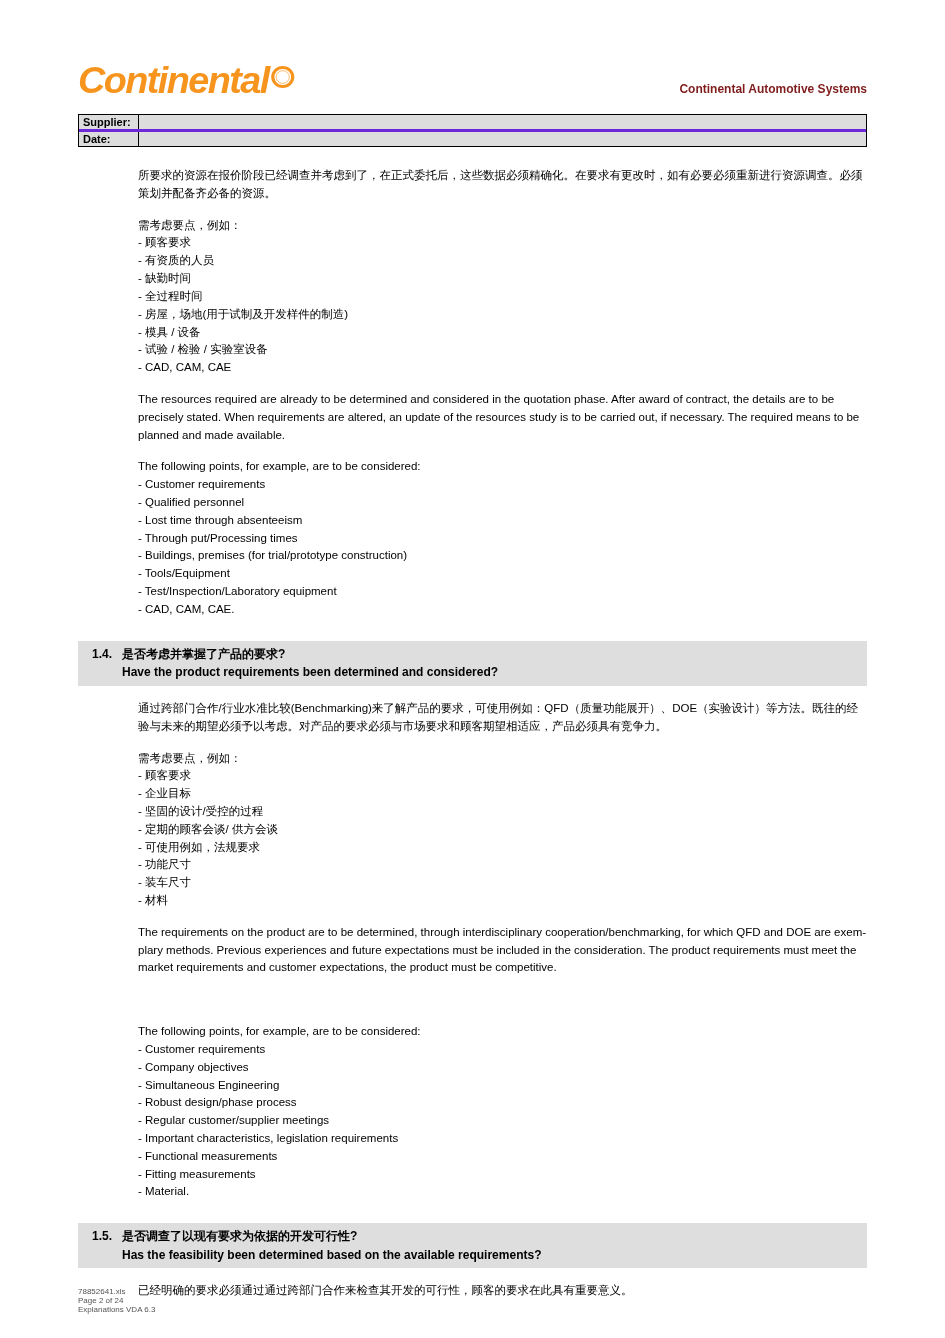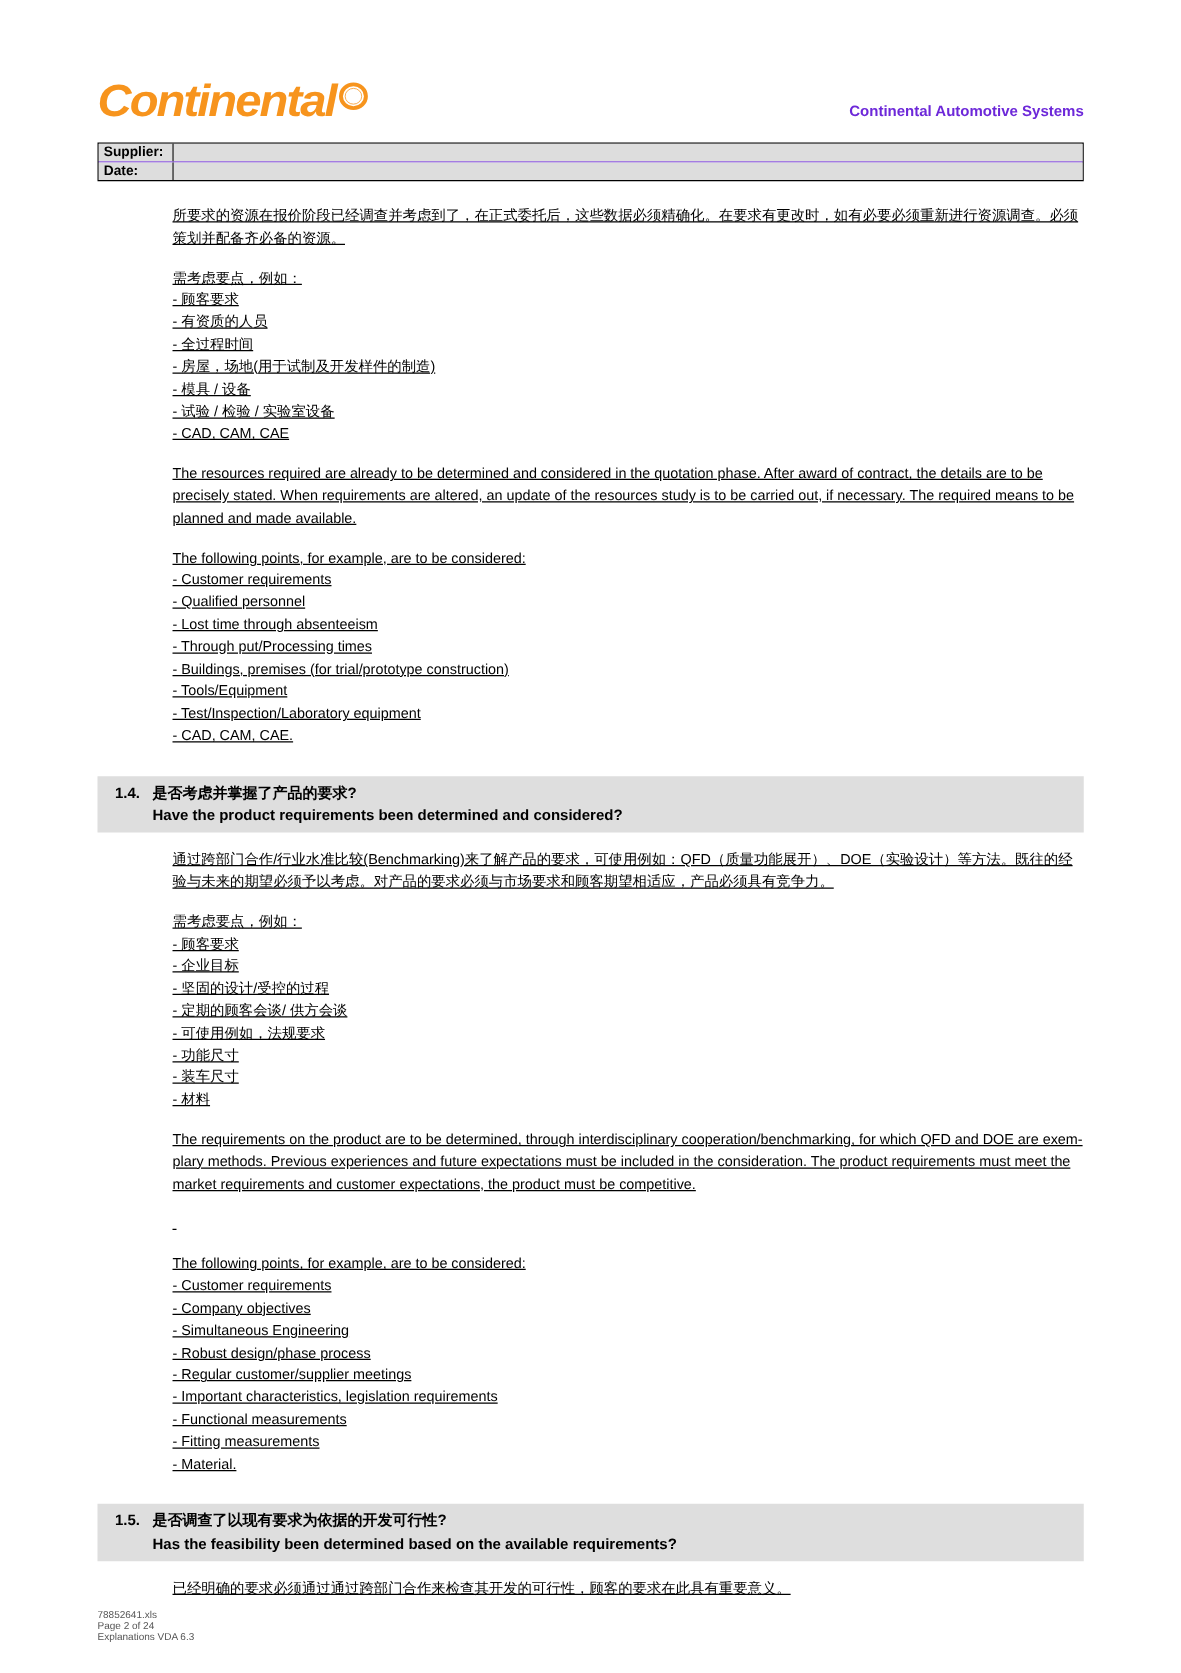--- a/index.html
+++ b/index.html
@@ -44,43 +44,43 @@
   .logo .ring::before {
     content: ""; position: absolute;
     top: -3px; left: -3px; right: -3px; bottom: -3px;
     border: 1px solid #f7941d; border-radius: 50%;
     transform: scale(0.6);
   }
   .brand {
     font-size: 12px;
     font-weight: 900;
     font-family: Arial, sans-serif;
-    color: #6d28d9;
+    color: #7f1d1d;
     padding-bottom: 6px;
   }
   .meta {
     border: 1px solid #000;
     font-size: 11px;
   }
   .meta-row { display: flex; }
-  .meta-row + .meta-row { border-top: 1px solid #6d28d9; }
+  .meta-row + .meta-row { border-top: 3px solid #6d28d9; }
   .meta-label {
     background: #ddd;
     border-right: 1px solid #000;
     width: 60px;
     padding: 1px 4px;
     font-weight: bold;
   }
   .meta-value { flex: 1; padding: 1px 4px; background:#ddd; }
   .content {
     padding: 20px 0 0 60px;
     font-size: 11.5px;
     line-height: 1.55;
   }
-  .block { margin-bottom: 14px; text-decoration: underline; }
+  .block { margin-bottom: 14px; }
   .section {
     background: #dedede;
     margin-left: -60px;
     padding: 4px 4px 4px 14px;
     font-size: 12px;
     font-weight: bold;
     margin-top: 22px;
     margin-bottom: 14px;
     display: flex;
   }
@@ -123,20 +123,21 @@
   </div>
 
   <div class="content">
 
     <div class="block">所要求的资源在报价阶段已经调查并考虑到了，在正式委托后，这些数据必须精确化。在要求有更改时，如有必要必须重新进行资源调查。必须策划并配备齐必备的资源。</div>
 
     <div class="block">
       <div>需考虑要点，例如：</div>
       <div>- 顾客要求</div>
       <div>- 有资质的人员</div>
+      <div>- 缺勤时间</div>
       <div>- 全过程时间</div>
       <div>- 房屋，场地(用于试制及开发样件的制造)</div>
       <div>- 模具 / 设备</div>
       <div>- 试验 / 检验 / 实验室设备</div>
       <div>- CAD, CAM, CAE</div>
     </div>
 
     <div class="block">The resources required are already to be determined and considered in the quotation phase. After award of contract, the details are to be precisely stated. When requirements are altered, an update of the resources study is to be carried out, if necessary. The required means to be planned and made available.</div>
 
     <div class="block">

